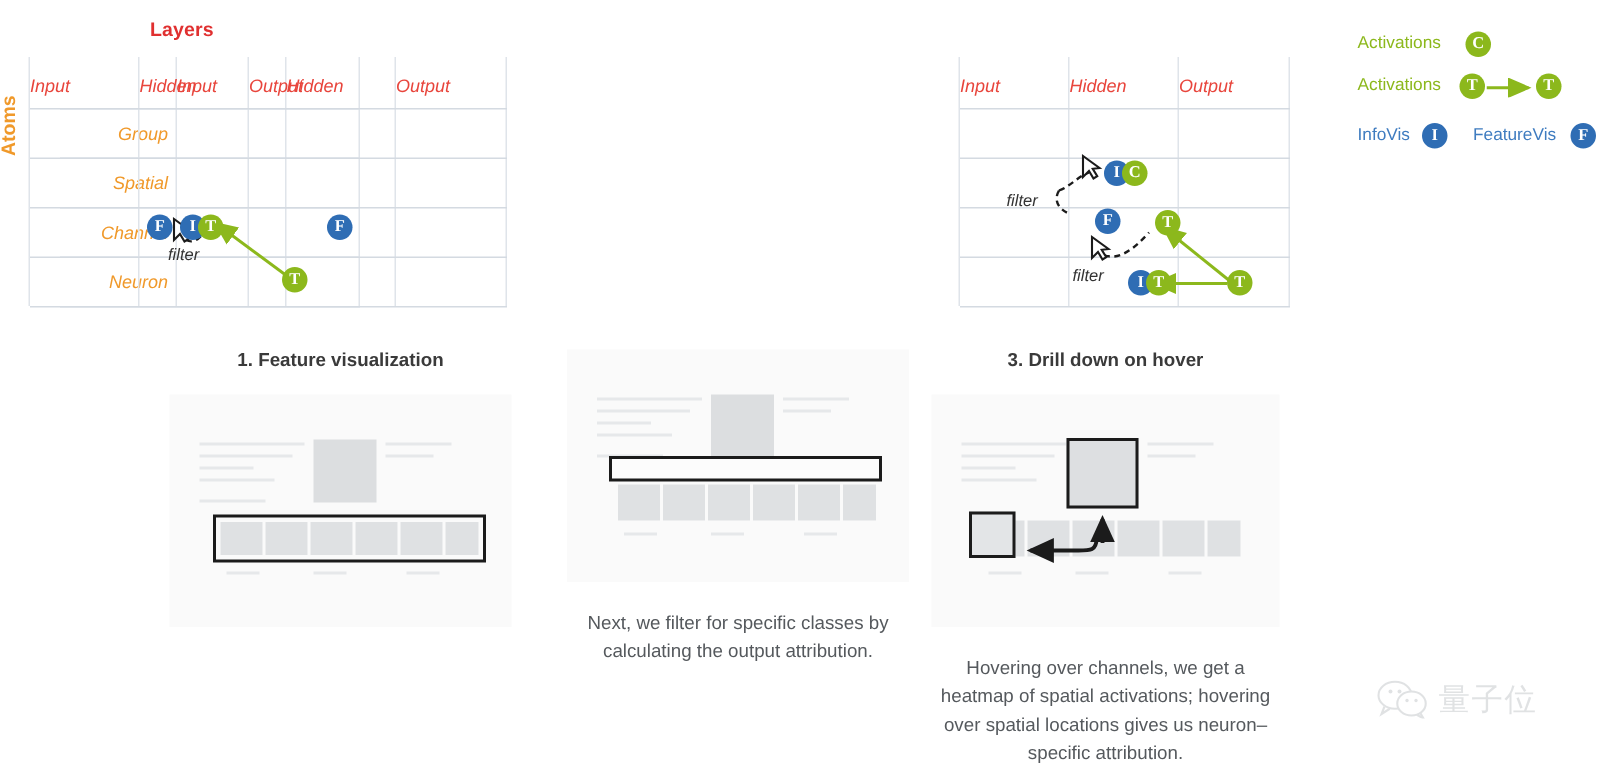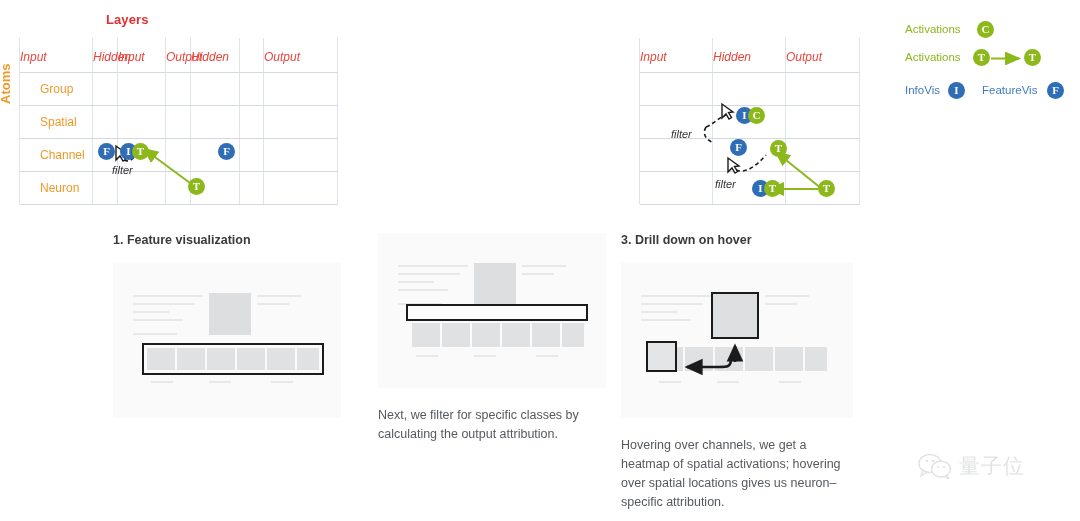--- a/index.html
+++ b/index.html
@@ -24,21 +24,21 @@
   }
 
   
   .matrix-block { position: absolute; top: 0; }
   .matrix-1 { left: 0;   width: 360px; }
   .matrix-2 { left: 360; width: 250px; }
   .matrix-3 { left: 625px; width: 265px; }
 
   .layers-title {
     position: absolute;
-    left: 106px;
+    left: 100px;
     top: 12px;
     font-size: 13px;
     font-weight: bold;
     color: #e03030;
     letter-spacing: .1px;
   }
 
   .atoms-title {
     position: absolute;
     left: -2px;
@@ -66,22 +66,23 @@
     font-style: italic;
     color: #e8453c;
     white-space: nowrap;
   }
   .grid .rowhead {
     position: absolute;
     left: -78px;
     width: 72px;
     height: 30px;
     line-height: 30px;
-    text-align: left;
+    text-align: right;
     font-size: 12px;
+    font-style: italic;
     color: #f0992a;
     white-space: nowrap;
   }
   .grid .vline {
     position: absolute;
     width: 1px;
     background: #dfe4ea;
   }
   .grid .hline {
     position: absolute;
@@ -129,21 +130,21 @@
   .legend .row {
     position: relative;
     height: 24px;
     font-size: 11.5px;
   }
   .legend .lbl-green { color: #8cb81c; }
   .legend .lbl-blue  { color: #3f7cc0; }
   .legend .row .txt { position: absolute; top: 4px; }
 
   
-  .panel { position: absolute; top: 233px; width: 228px; }
+  .panel { position: absolute; top: 233px; width: 228px; text-align: center; }
   .panel-1 { left: 113px; }
   .panel-2 { left: 378px; }
   .panel-3 { left: 621px; }
   .panel-1, .panel-2 { width: 228px; }
   .panel-3 { width: 232px; }
 
   .panel h3 {
     margin: 0 0 16px 0;
     font-size: 12.5px;
     font-weight: bold;

